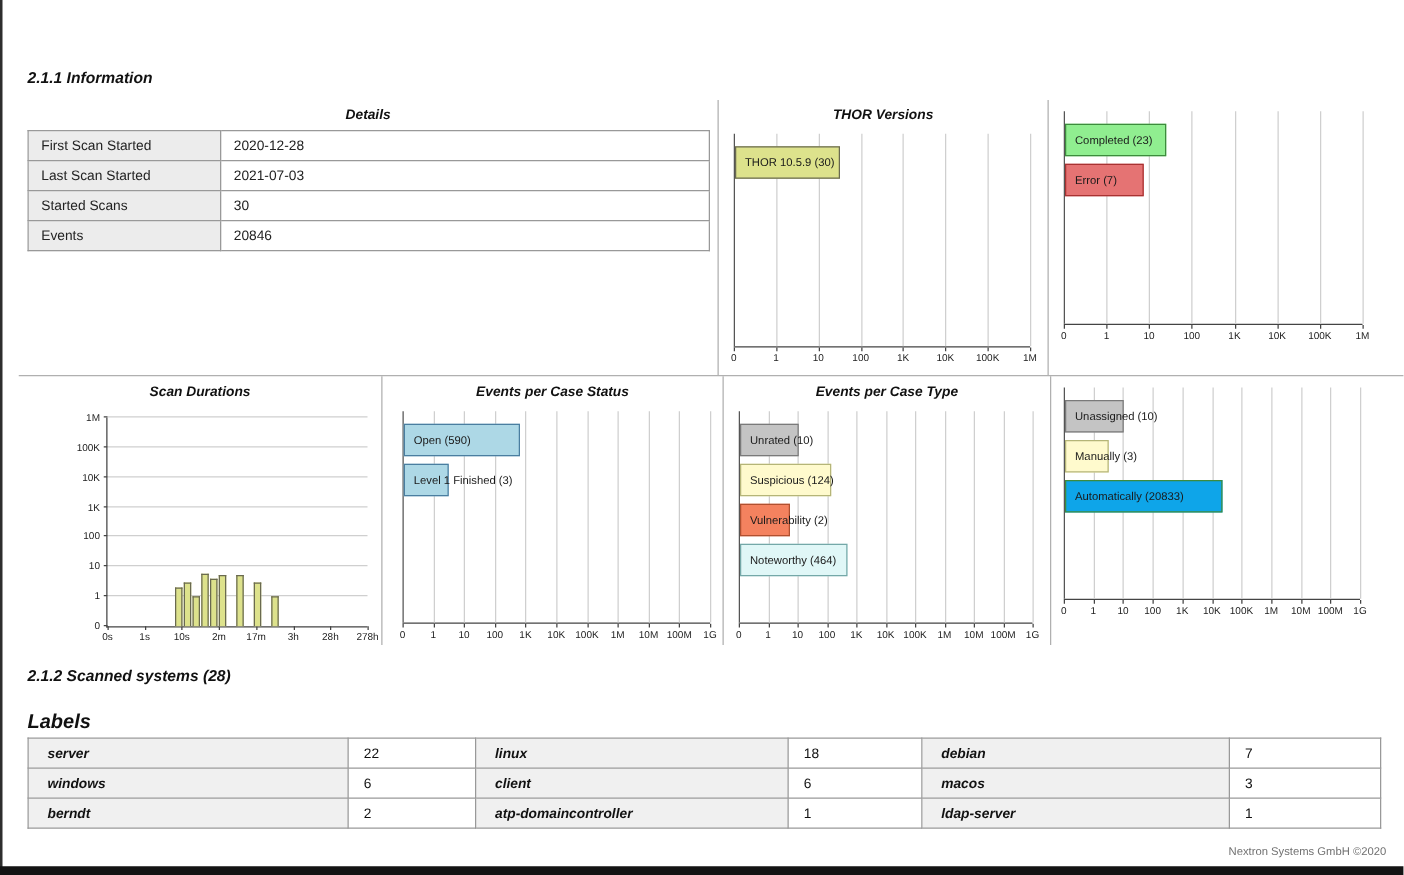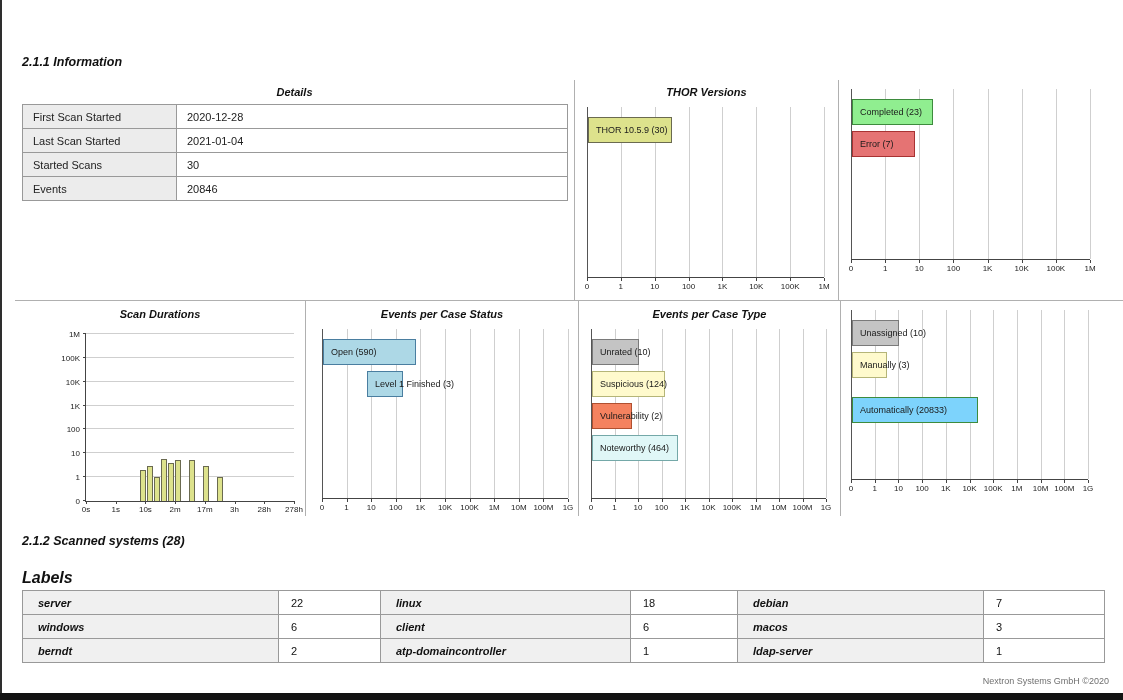--- a/index.html
+++ b/index.html
@@ -63,21 +63,21 @@
     <div class="cell">
       <div class="chart-title">Details</div>
       <table class="dtable">
           <tbody id="details-body">
             <tr>
               <td class="dl">First Scan Started</td>
               <td class="dv">2020-12-28</td>
             </tr>
             <tr>
               <td class="dl">Last Scan Started</td>
-              <td class="dv">2021-01-04</td>
+              <td class="dv">2021-07-03</td>
             </tr>
             <tr>
               <td class="dl">Started Scans</td>
               <td class="dv">30</td>
             </tr>
             <tr>
               <td class="dl">Events</td>
               <td class="dv">20846</td>
             </tr>
           </tbody>
@@ -224,21 +224,21 @@
             <div class="grid-v" style="left: 40%;"></div>
             <div class="grid-v" style="left: 50%;"></div>
             <div class="grid-v" style="left: 60%;"></div>
             <div class="grid-v" style="left: 70%;"></div>
             <div class="grid-v" style="left: 80%;"></div>
             <div class="grid-v" style="left: 90%;"></div>
             <div class="grid-v" style="left: 100%;"></div>
             <div class="hbar" style="top: 10px; width: 37.7085%; background: rgb(173, 216, 230); border-color: rgb(74, 126, 160);">
               <span class="bar-label">Open (590)</span>
             </div>
-            <div class="hbar" style="top: 42px; width: 14.7712%; background: rgb(173, 216, 230); border-color: rgb(74, 126, 160); margin-left: 44px;">
+            <div class="hbar" style="top: 42px; width: 14.7712%; background: rgb(173, 216, 230); border-color: rgb(74, 126, 160);">
               <span class="bar-label">Level 1 Finished (3)</span>
             </div>
           </div>
         <div class="tickrow">
             <div class="tick-mark" style="left: 0%;"></div>
             <span class="tick-label" style="left: 0%;">0</span>
             <div class="tick-mark" style="left: 10%;"></div>
             <span class="tick-label" style="left: 10%;">1</span>
             <div class="tick-mark" style="left: 20%;"></div>
             <span class="tick-label" style="left: 20%;">10</span>
@@ -328,21 +328,21 @@
             <div class="grid-v" style="left: 70%;"></div>
             <div class="grid-v" style="left: 80%;"></div>
             <div class="grid-v" style="left: 90%;"></div>
             <div class="grid-v" style="left: 100%;"></div>
             <div class="hbar" style="top: 10px; width: 20%; background: rgb(196, 196, 196); border-color: rgb(122, 122, 122);">
               <span class="bar-label">Unassigned (10)</span>
             </div>
             <div class="hbar" style="top: 42px; width: 14.7712%; background: rgb(255, 250, 205); border-color: rgb(181, 181, 120);">
               <span class="bar-label">Manually (3)</span>
             </div>
-            <div class="hbar" style="top: 74px; width: 53.1875%; background: #7dd3fc; border-color: rgb(61, 139, 61); margin-top: 13px;">
+            <div class="hbar" style="top: 74px; width: 53.1875%; background: #0ea5e9; border-color: rgb(61, 139, 61);">
               <span class="bar-label">Automatically (20833)</span>
             </div>
           </div>
         <div class="tickrow">
             <div class="tick-mark" style="left: 0%;"></div>
             <span class="tick-label" style="left: 0%;">0</span>
             <div class="tick-mark" style="left: 10%;"></div>
             <span class="tick-label" style="left: 10%;">1</span>
             <div class="tick-mark" style="left: 20%;"></div>
             <span class="tick-label" style="left: 20%;">10</span>

